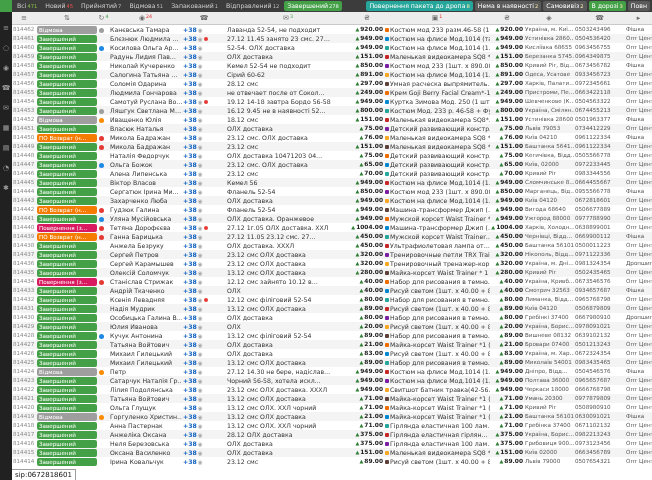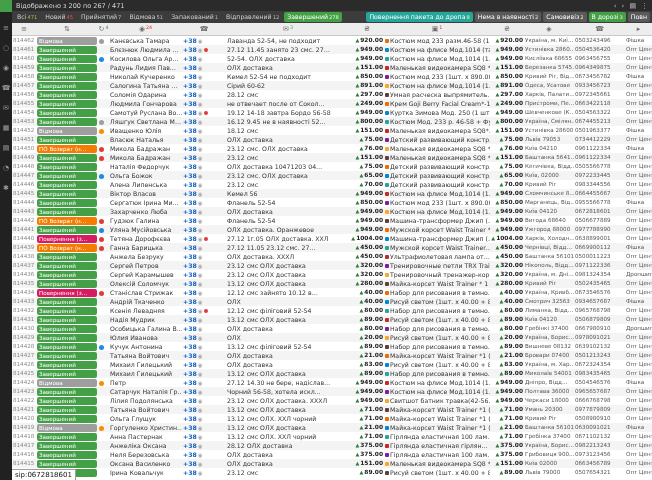--- a/index.html
+++ b/index.html
@@ -66,25 +66,20 @@
       <span class="ricon">☎</span>
       <span class="ricon">✉</span>
       <span class="ricon">▦</span>
       <span class="ricon">▤</span>
       <span class="ricon">◔</span>
       <span class="ricon">✱</span>
     </div>
 
   <div class="main">
 
-    <div class="topbar">
-      <span>Відображено з 200 по 267 / 471</span>
-      <span class="spacer"></span>
-      <span id="topctrls"><span class="tctrl">‹</span><span class="tctrl">›</span><span class="tctrl">▤</span><span class="tctrl">⋮</span></span>
-    </div>
 
     <div class="tabs" id="tabs">
         <span class="tab"><span>Всі</span><span class="cnt" style="color: rgb(139, 195, 74);">471</span></span>
         <span class="tab"><span>Новий</span><span class="cnt" style="color: rgb(239, 83, 80);">45</span></span>
         <span class="tab"><span>Прийнятий</span><span class="cnt" style="color: rgb(189, 189, 189);">7</span></span>
         <span class="tab"><span>Відмова</span><span class="cnt" style="color: rgb(189, 189, 189);">51</span></span>
         <span class="tab"><span>Запакований</span><span class="cnt" style="color: rgb(189, 189, 189);">1</span></span>
         <span class="tab"><span>Відправлений</span><span class="cnt" style="color: rgb(189, 189, 189);">12</span></span>
         <span class="tab active"><span>Завершений</span><span class="cnt" style="color: rgb(232, 245, 233);">278</span></span>
         <span class="tab colored push" style="background: rgb(38, 166, 154);"><span>Повернення пакета до дропа</span><span class="cnt" style="color: rgb(255, 236, 179);">8</span></span>

